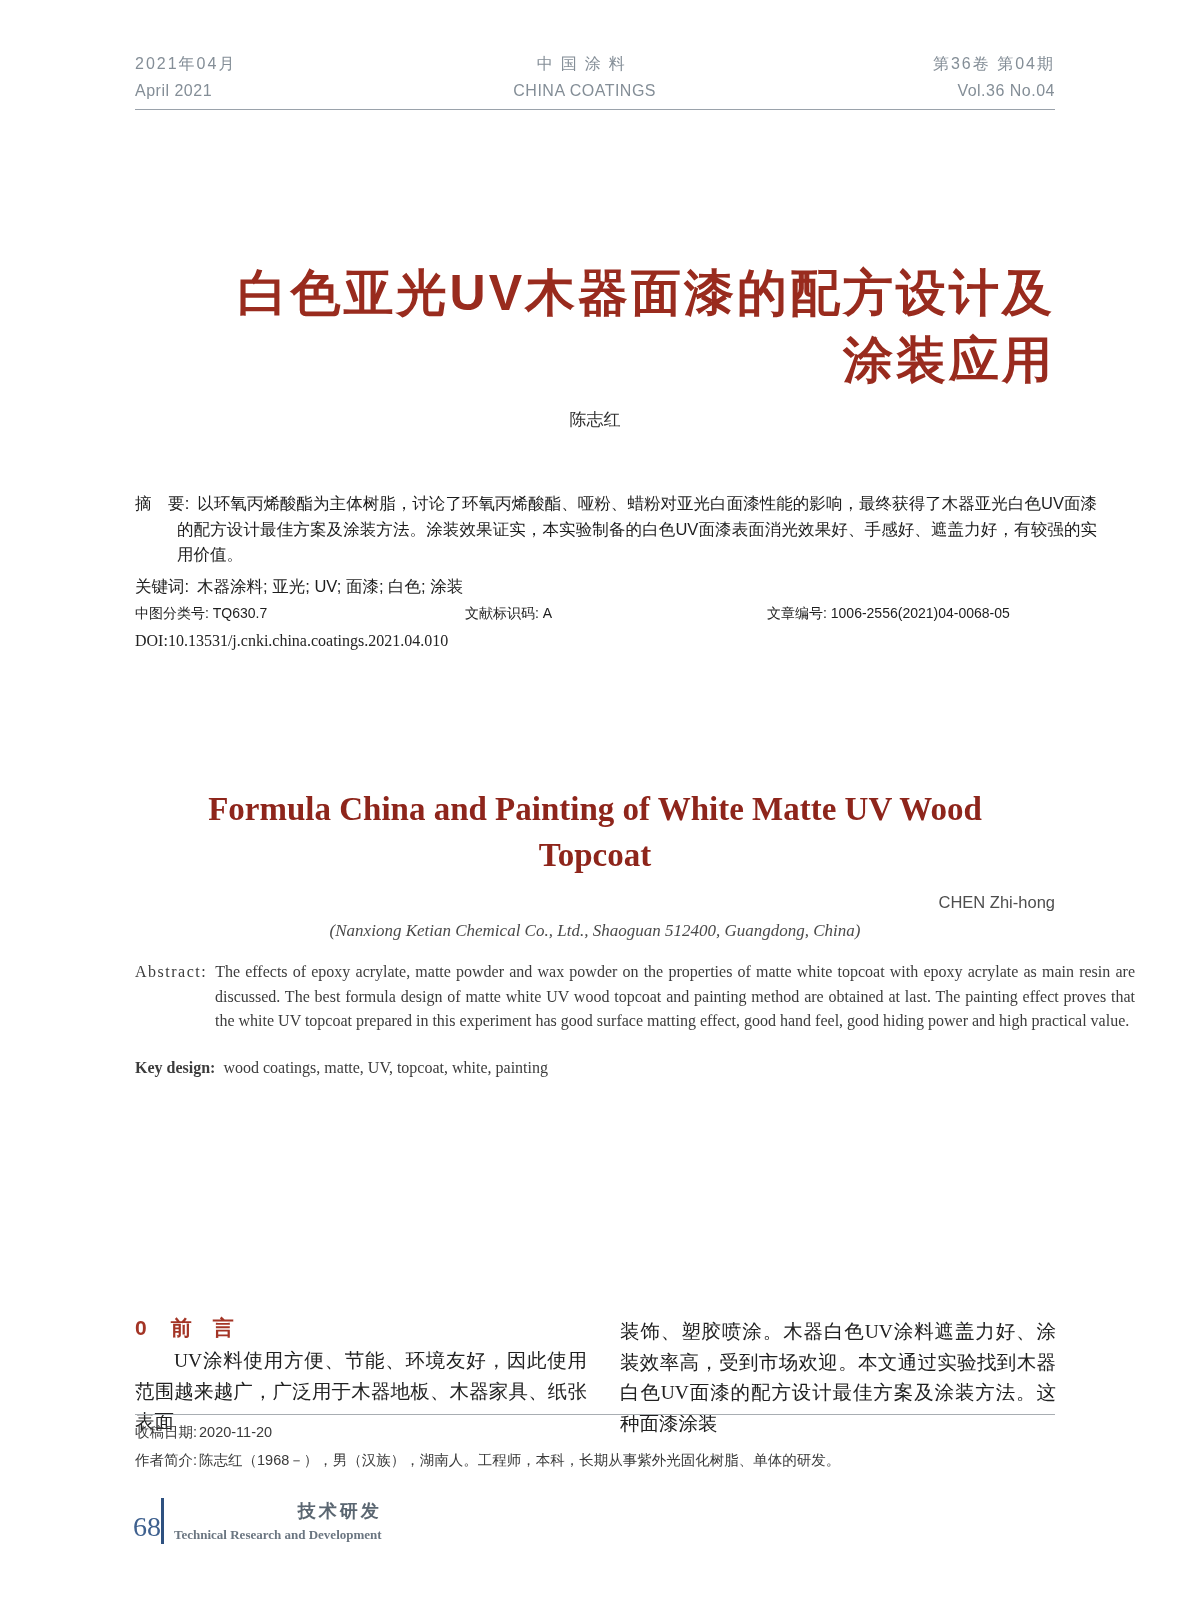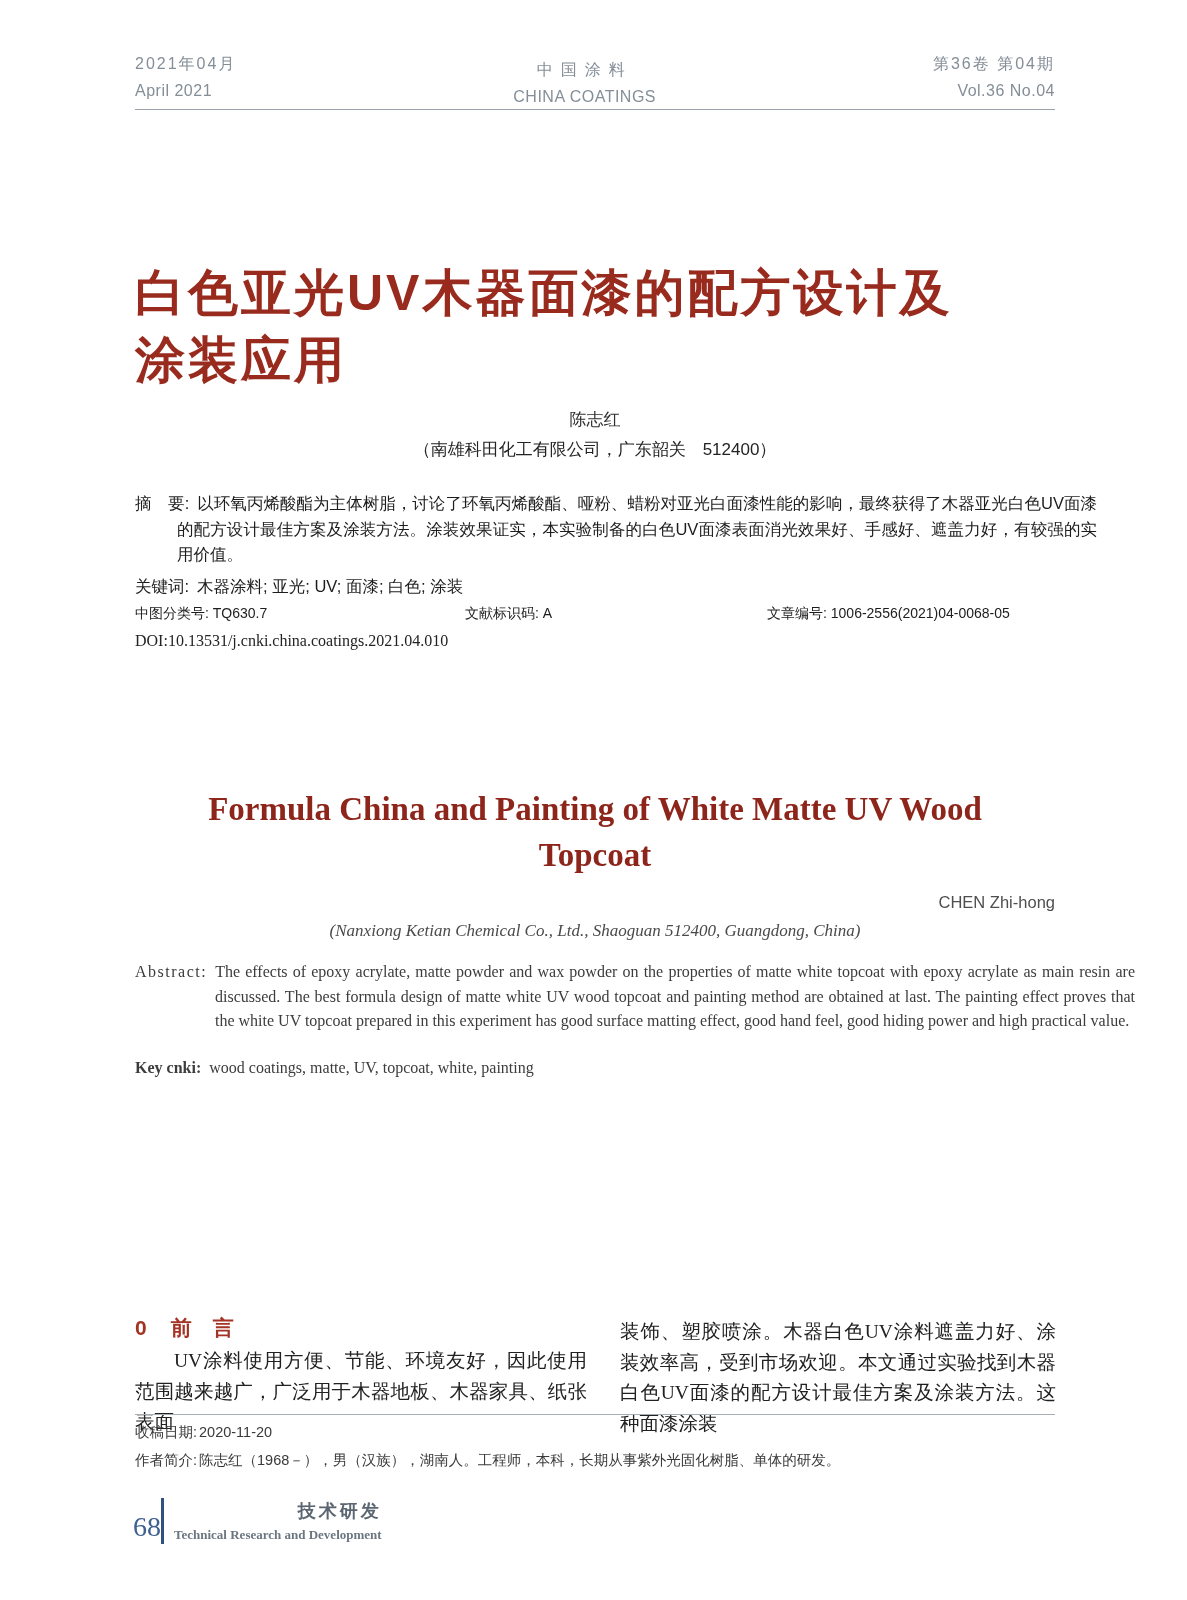--- a/index.html
+++ b/index.html
@@ -3,26 +3,26 @@
 <meta charset="utf-8">
 <style>
   html,body{margin:0;padding:0;background:#ffffff;}
   .page{position:relative;width:1187px;height:1600px;background:#ffffff;overflow:hidden;
         font-family:"Liberation Sans",sans-serif;}
 
   
   .header{position:absolute;left:135px;top:54px;width:920px;display:flex;justify-content:space-between;}
   .h-center{text-align:center;} .h-right{text-align:right;}
   .h-zh{font-size:16px;color:#848e97;letter-spacing:2px;}
-  .h-zh.wide{letter-spacing:8px;margin-top:6px;}
+  .h-zh.wide{letter-spacing:8px;}
   .h-en{font-size:16px;color:#848e97;margin-top:7px;letter-spacing:.5px;}
   .header-rule{position:absolute;left:135px;top:109px;width:920px;height:1px;background:#9aa2ab;}
 
   
-  .title-zh{position:absolute;left:135px;top:260px;width:920px;margin:0;text-align:left;
+  .title-zh{position:absolute;left:135px;top:260px;width:920px;margin:0;text-align:right;
             font-weight:bold;color:#992b1e;font-size:50px;line-height:67px;letter-spacing:3px;}
   .tl{display:block;}
   .author-zh{position:absolute;left:135px;top:408px;width:920px;text-align:center;font-size:17px;color:#2e2e2e;}
   .affil-zh{position:absolute;left:135px;top:438px;width:920px;text-align:center;font-size:17px;color:#232323;}
 
   
   .hangp{margin:0;text-align:justify;}
   .abstract-zh{position:absolute;left:135px;top:491px;width:920px;font-size:16.5px;line-height:25.5px;
                color:#1d1d1d;padding-left:42px;text-indent:-42px;}
   .lbl{margin-right:8px;}
@@ -86,21 +86,20 @@
       <div class="h-en">Vol.36  No.04</div>
     </div>
   </div>
   <div class="header-rule"></div>
 
   <h1 class="title-zh">
     <span class="tl">白色亚光UV木器面漆的配方设计及</span>
     <span class="tl">涂装应用</span>
   </h1>
   <div class="author-zh">陈志红</div>
-  <div class="affil-zh">（南雄科田化工有限公司，广东韶关　512400）</div>
 
   <p class="hangp abstract-zh">
     <span class="lbl">摘　要:</span><span>以环氧丙烯酸酯为主体树脂，讨论了环氧丙烯酸酯、哑粉、蜡粉对亚光白面漆性能的影响，最终获得了木器亚光白色UV面漆的配方设计最佳方案及涂装方法。涂装效果证实，本实验制备的白色UV面漆表面消光效果好、手感好、遮盖力好，有较强的实用价值。</span>
   </p>
   <p class="keywords-zh">
     <span class="lbl">关键词:</span><span>木器涂料; 亚光; UV; 面漆; 白色; 涂装</span>
   </p>
   <div class="meta-line">
     <span class="meta-clc"><span>中图分类号: </span><span>TQ630.7</span></span>
     <span class="meta-code"><span>文献标识码: </span><span>A</span></span>
@@ -112,21 +111,21 @@
     <span class="tl">Formula China and Painting of White Matte UV Wood</span>
     <span class="tl">Topcoat</span>
   </h2>
   <div class="author-en">CHEN Zhi-hong</div>
   <div class="affil-en">(Nanxiong Ketian Chemical Co., Ltd., Shaoguan 512400, Guangdong, China)</div>
 
   <p class="hangp abstract-en">
     <span class="lbl">Abstract:</span><span>The effects of epoxy acrylate, matte powder and wax powder on the properties of matte white topcoat with epoxy acrylate as main resin are discussed. The best formula design of matte white UV wood topcoat and painting method are obtained at last. The painting effect proves that the white UV topcoat prepared in this experiment has good surface matting effect, good hand feel, good hiding power and high practical value.</span>
   </p>
   <p class="keywords-en">
-    <span class="lbl">Key cnki:</span><span>wood coatings, matte, UV, topcoat, white, painting</span>
+    <span class="lbl">Key design:</span><span>wood coatings, matte, UV, topcoat, white, painting</span>
   </p>
 
   <div class="section-heading">
     <span class="sec-num">0</span><span class="sec-title">前　言</span>
   </div>
   <p class="col left-col">UV涂料使用方便、节能、环境友好，因此使用范围越来越广，广泛用于木器地板、木器家具、纸张表面</p>
   <p class="col right-col">装饰、塑胶喷涂。木器白色UV涂料遮盖力好、涂装效率高，受到市场欢迎。本文通过实验找到木器白色UV面漆的配方设计最佳方案及涂装方法。这种面漆涂装</p>
 
   <div class="footnote-rule"></div>
   <p class="fn fn1">

